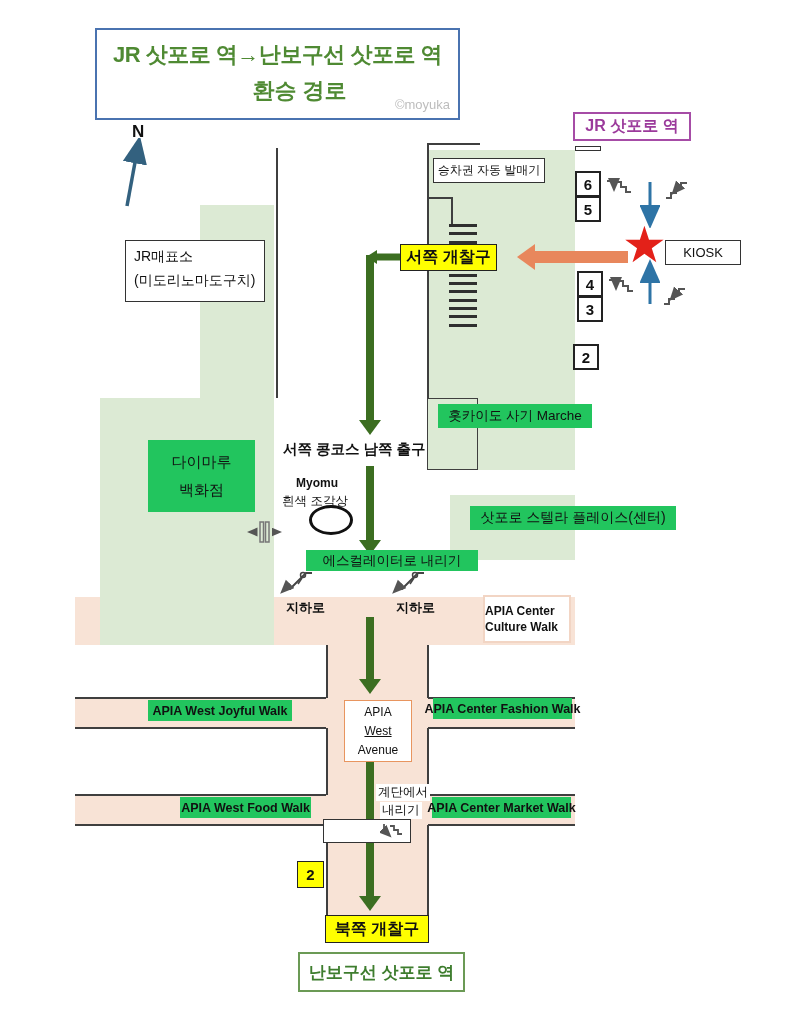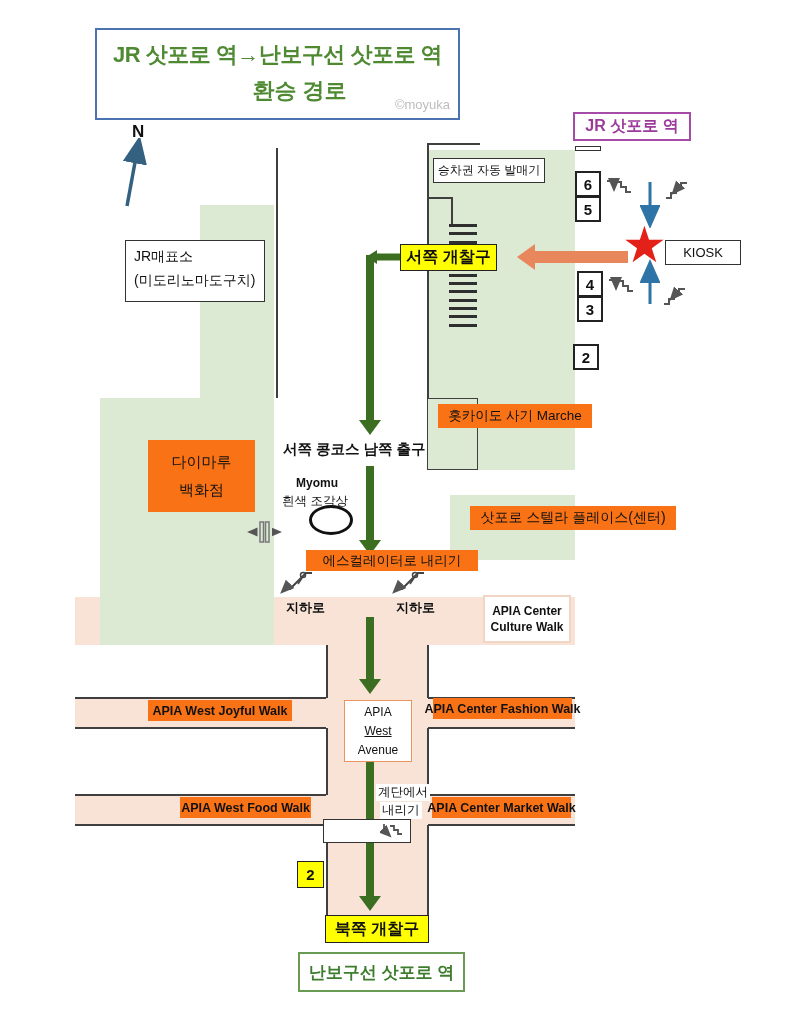--- a/index.html
+++ b/index.html
@@ -1,21 +1,21 @@
 <!DOCTYPE html>
 <html><head>
 <meta charset="utf-8">
 <style>
   html,body{margin:0;padding:0;background:#fff;font-family:"Liberation Sans","DejaVu Sans",sans-serif;}
   #canvas{position:relative;width:800px;height:1010px;background:#fff;overflow:hidden;}
   .abs{position:absolute;}
   .green{background:#dcead4;}
   .pink{background:#f8e3d6;}
   .wall{background:#3f3f3f;}
-  .wstrip{background:#f97316;display:flex;align-items:center;justify-content:center;color:#111;}
+  .wstrip{background:#22c55e;display:flex;align-items:center;justify-content:center;color:#111;}
   .pf{width:26px;height:26px;background:#fff;border:2px solid #222;display:flex;align-items:center;justify-content:center;font-weight:bold;font-size:15px;color:#111;box-sizing:border-box;}
   .ylabel{background:#ffff00;border:1.6px solid #222;display:flex;align-items:center;justify-content:center;font-weight:bold;font-size:16px;color:#111;box-sizing:border-box;}
   .vshaft{width:8px;background:#3c6e21;}
   .vhead{width:0;height:0;border-left:11px solid transparent;border-right:11px solid transparent;border-top:15px solid #3c6e21;}
   .txt{color:#111;white-space:nowrap;}
   .outbox{background:#fff;border:1.5px solid #333;box-sizing:border-box;}
 </style>
 </head>
 <body>
 
@@ -187,21 +187,21 @@
   </svg>
   <svg class="abs" style="left:389px;top:568px;" width="40" height="30" viewBox="0 0 40 30">
     <path d="M35 5 h-6 l-16 16 h-6" fill="none" stroke="#444" stroke-width="2"></path>
     <circle cx="26" cy="7" r="2.5" fill="none" stroke="#444" stroke-width="1.5"></circle>
     <path d="M25 10 l-4 6" fill="none" stroke="#444" stroke-width="1.5"></path>
     <path d="M13 16 l-7 7" fill="none" stroke="#444" stroke-width="2" marker-end="url(#ah-gray)"></path>
   </svg>
   <div class="abs txt" style="left:286px;top:599px;font-size:13px;font-weight:600;">지하로</div>
   <div class="abs txt" style="left:396px;top:599px;font-size:13px;font-weight:600;">지하로</div>
 
-  <div class="abs" style="left:483px;top:595px;width:88px;height:48px;background:#fff;border:2px solid #f2d5c4;box-sizing:border-box;display:flex;flex-direction:column;align-items:center;justify-content:center;">
+  <div class="abs" style="left:483px;top:595px;width:88px;height:48px;background:#fff;border:2px solid #f2d5c4;box-sizing:border-box;display:flex;flex-direction:column;align-items:flex-start;justify-content:center;">
     <div class="txt" style="font-size:12px;font-weight:600;line-height:16px;">APIA Center</div>
     <div class="txt" style="font-size:12px;font-weight:600;line-height:16px;">Culture Walk</div>
   </div>
 
   <div class="abs wstrip" style="left:148px;top:700px;width:144px;height:21px;">
     <span class="txt" style="font-size:12.5px;font-weight:700;">APIA  West Joyful Walk</span>
   </div>
   <div class="abs wstrip" style="left:433px;top:698px;width:139px;height:21px;">
     <span class="txt" style="font-size:12.5px;font-weight:600;">APIA  Center Fashion Walk</span>
   </div>

